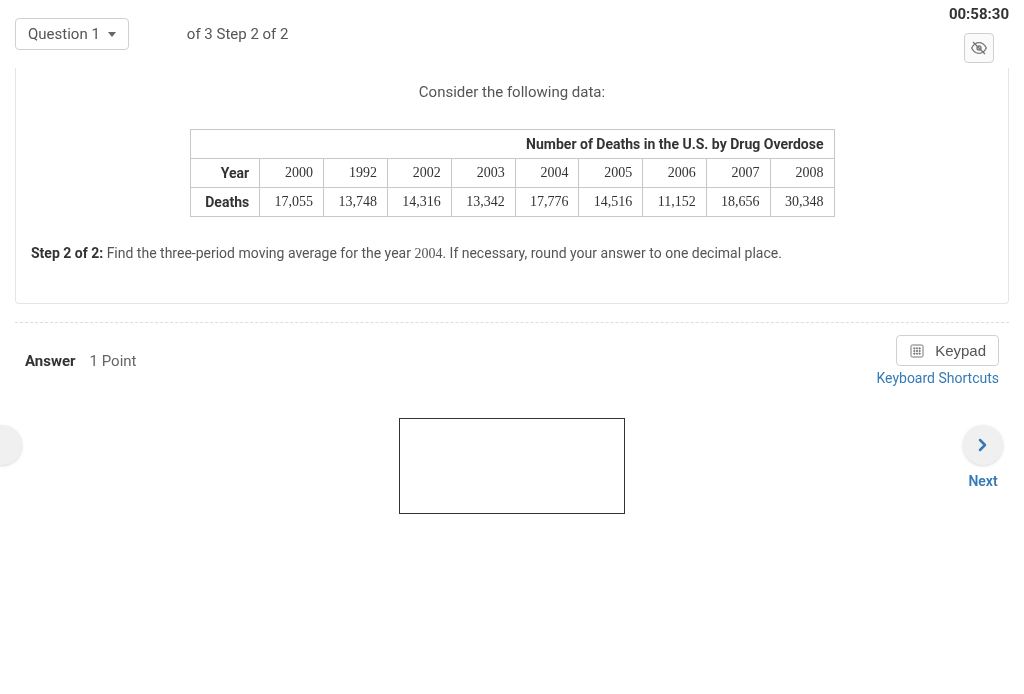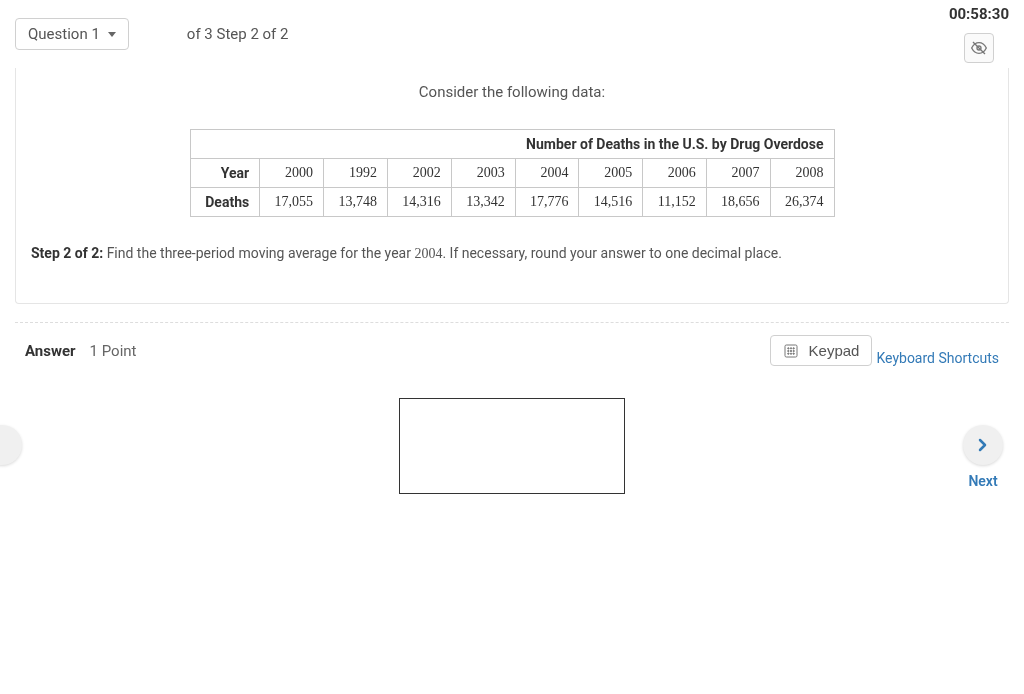--- a/index.html
+++ b/index.html
@@ -133,21 +133,21 @@
       font-weight: 700;
       font-size: 15px;
     }
     .points {
       font-size: 15px;
       color: #666;
     }
     .keypad-area {
       margin-left: auto;
       display: flex;
-      flex-direction: row;
+      flex-direction: column;
       align-items: flex-end;
       gap: 4px;
     }
     .keypad-btn {
       border: 1px solid #d0d0d0;
       border-radius: 4px;
       background: #fff;
       padding: 6px 12px;
       display: flex;
       align-items: center;
@@ -259,21 +259,21 @@
     <tr>
       <td class="row-header">Deaths</td>
       <td class="death-cell">17,055</td>
       <td class="death-cell">13,748</td>
       <td class="death-cell">14,316</td>
       <td class="death-cell">13,342</td>
       <td class="death-cell">17,776</td>
       <td class="death-cell">14,516</td>
       <td class="death-cell">11,152</td>
       <td class="death-cell">18,656</td>
-      <td class="death-cell">26,374</td>
+      <td class="death-cell">30,348</td>
     </tr>
   </tbody>
     </table>
 
   <div class="step-instruction">
     <span class="step-label">Step 2 of 2:</span><span> Find the three-period moving average for the year </span><span class="year-highlight">2004</span><span>. If necessary, round your answer to one decimal place.</span>
   </div>
 </div>
 
 <div class="divider-line"></div>

